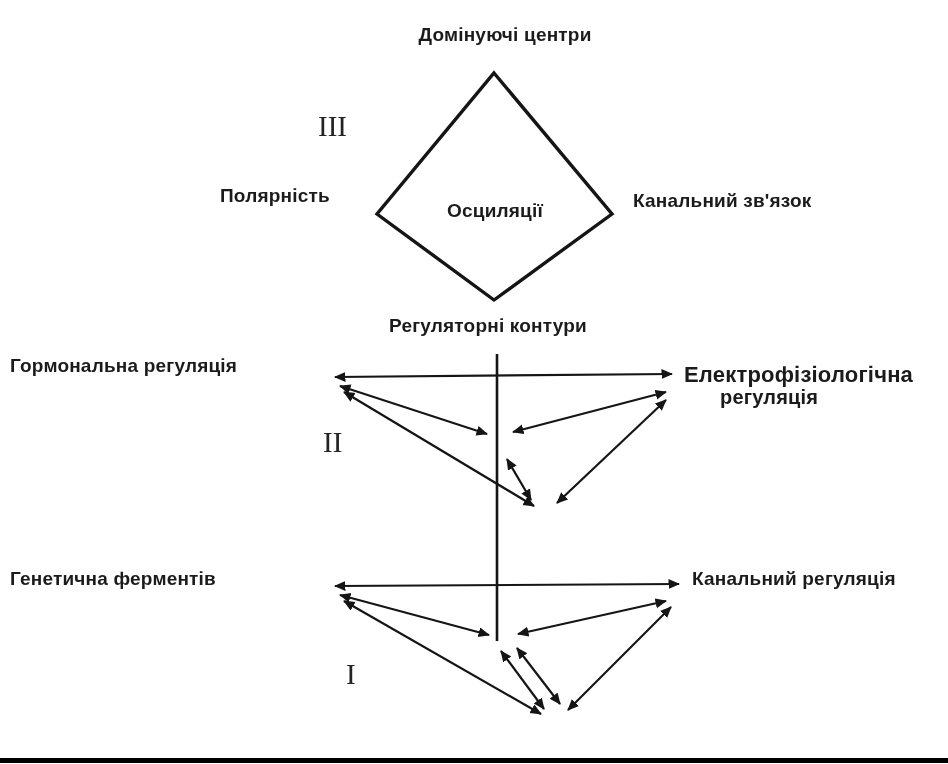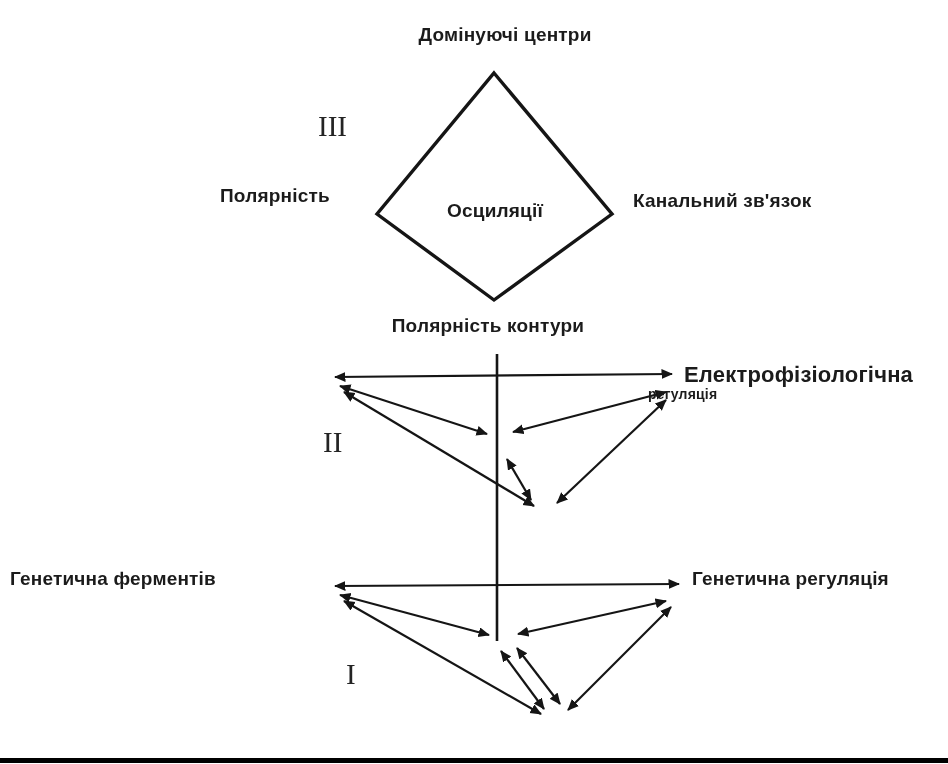--- a/index.html
+++ b/index.html
@@ -78,32 +78,33 @@
   <div class="lbl center" style="left:388px; top:24px; width:234px;">Домінуючі центри</div>
 
   <div class="numeral" style="left:318px; top:110px;">III</div>
 
   <div class="lbl center" style="left:432px; top:188px; width:126px;margin-top:12px;">Осциляції</div>
 
   <div class="lbl" style="left:176px; top:185px;margin-left:44px;">Полярність</div>
 
   <div class="lbl" style="left:633px; top:190px;">Канальний зв'язок</div>
 
-  <div class="lbl center" style="left:372px; top:315px; width:232px;">Полярність контури</div>
+  <div class="lbl center" style="left:372px; top:315px; width:232px;">Регуляторні контури</div>
 
+  <div class="lbl" style="left:10px; top:355px;">Гормональна регуляція</div>
 
   <div class="lbl" style="left:684px; top:362px; font-size:22px;">Електрофізіологічна</div>
 
-  <div class="lbl" style="left:648px; top:386px; font-size:14px;">регуляція</div>
+  <div class="lbl" style="left:720px; top:386px; font-size:20px;">регуляція</div>
 
   <div class="numeral" style="left:323px; top:426px;">II</div>
 
 
   <div class="lbl" style="left:10px; top:568px;">Генетична ферментів</div>
 
-  <div class="lbl" style="left:692px; top:568px;">Генетична регуляція</div>
+  <div class="lbl" style="left:692px; top:568px;">Канальний регуляція</div>
 
   <div class="numeral" style="left:346px; top:658px;">I</div>
 
 
   <div class="bottom-rule"></div>
 
 </div>
 
 </body></html>

